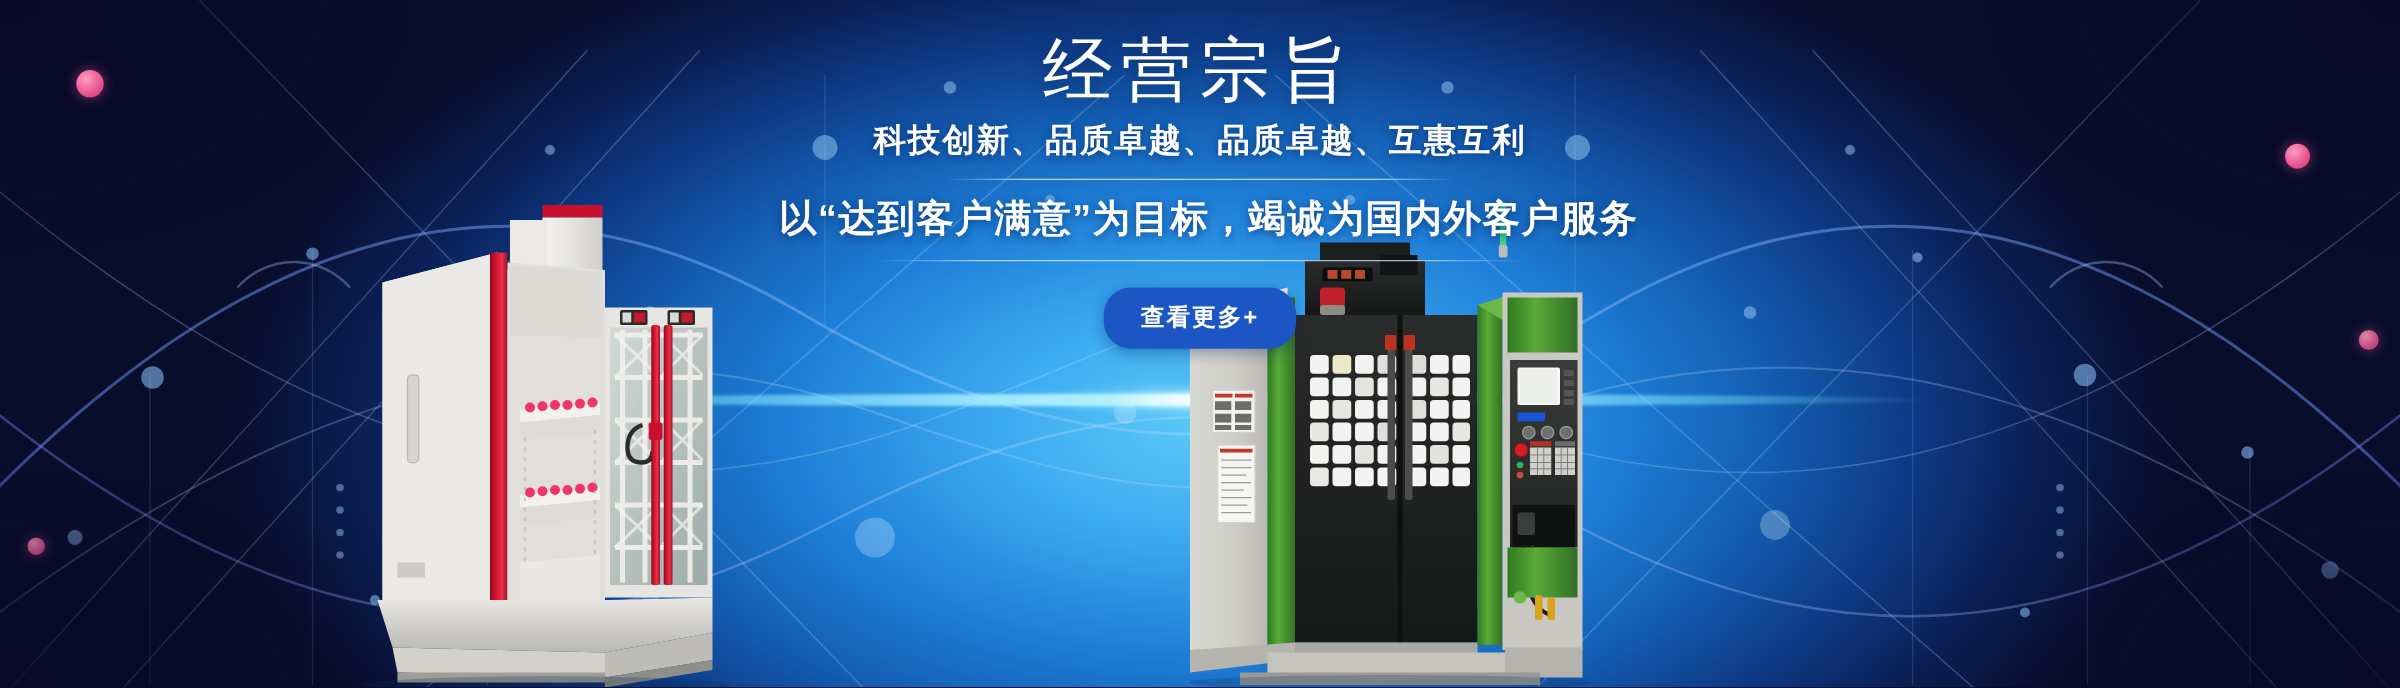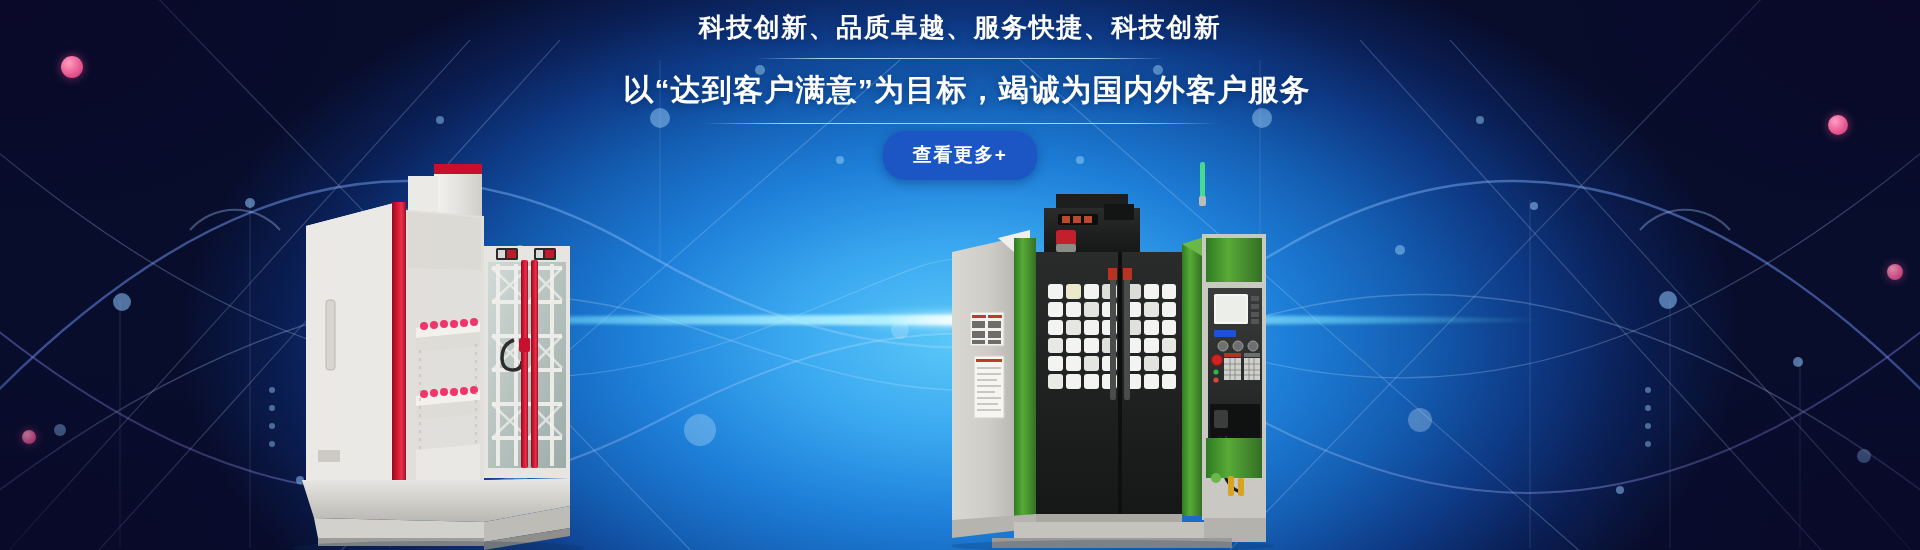--- a/index.html
+++ b/index.html
@@ -39,21 +39,21 @@
   .subline{margin:10px 0 0;color:#ffffff;font-size:26px;font-weight:700;letter-spacing:1.5px;
     text-shadow:0 1px 7px rgba(6,40,100,.7);}
   .rule{width:408px;height:1px;margin:13px auto 0;
     background:linear-gradient(90deg, rgba(190,225,255,0), rgba(205,232,255,.85) 16%,
       rgba(205,232,255,.85) 84%, rgba(190,225,255,0));}
   .tagline{margin:11px 0 0;color:#ffffff;font-size:30px;font-weight:700;letter-spacing:1.2px;
     text-shadow:0 1px 8px rgba(6,40,100,.7);padding-left:14px;}
   .rule2{width:516px;height:1px;margin:12px auto 0;
     background:linear-gradient(90deg, rgba(190,225,255,0), rgba(205,232,255,.8) 16%,
       rgba(205,232,255,.8) 84%, rgba(190,225,255,0));}
-  .cta{display:inline-block;margin-top:7px;padding:11px 30px 12px;border:0;cursor:pointer;
+  .cta{display:inline-block;margin-top:21px;padding:11px 30px 12px;border:0;cursor:pointer;
     background:#1c56c4;color:#fff;font-size:19px;font-weight:700;letter-spacing:1.5px;
     border-radius:22px;font-family:inherit;
     box-shadow:0 3px 12px rgba(6,30,90,.38);}
 
   
   .machine{position:absolute;bottom:0;z-index:30;}
   .m-left{left:288px;width:300px;height:400px;}
   .m-right{left:952px;width:324px;height:390px;}
 </style>
 </head>
@@ -445,20 +445,21 @@
 
     <path d="M84,354 h146 v12 h-146 z" fill="#a9a8a3"></path>
     <path d="M0,360 L84,354 L84,368 L0,378 Z" fill="#b5b4af"></path>
     <path d="M62,362 h190 v20 h-190 z" fill="#c4c3be"></path>
     <path d="M252,358 h62 v24 h-62 z" fill="#b3b2ad"></path>
     <path d="M40,378 h240 v10 h-240 z" fill="#9b9a96"></path>
     <ellipse cx="160" cy="386" rx="162" ry="6" fill="#0a2a55" opacity=".22"></ellipse>
   </svg>
 
   <div class="copy">
-    <div class="subline">科技创新、品质卓越、服务快捷、科技创新</div>
+    <h1 class="headline">经营宗旨</h1>
+    <div class="subline">科技创新、品质卓越、品质卓越、互惠互利</div>
     <div class="rule"></div>
     <div class="tagline">以“达到客户满意”为目标，竭诚为国内外客户服务</div>
     <div class="rule2"></div>
     <button class="cta">查看更多+</button>
   </div>
 
 </div>
 
 </body></html>

